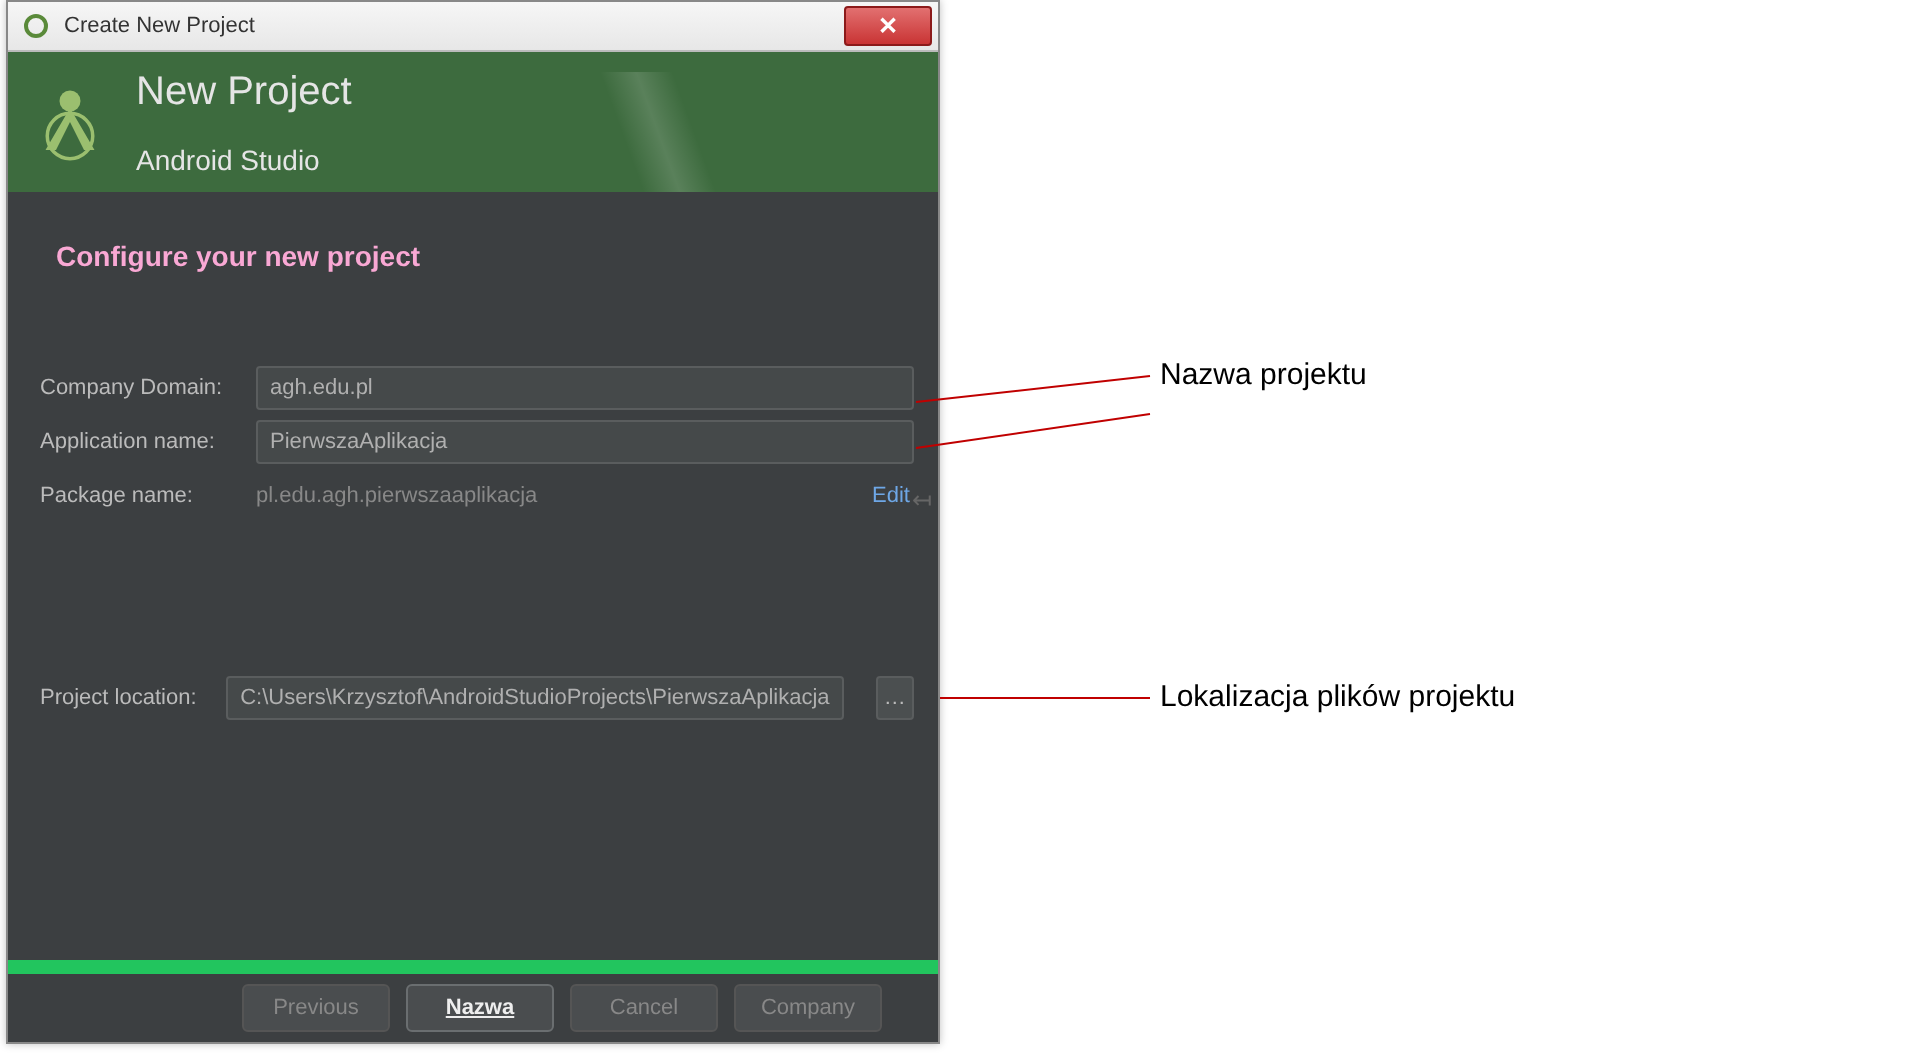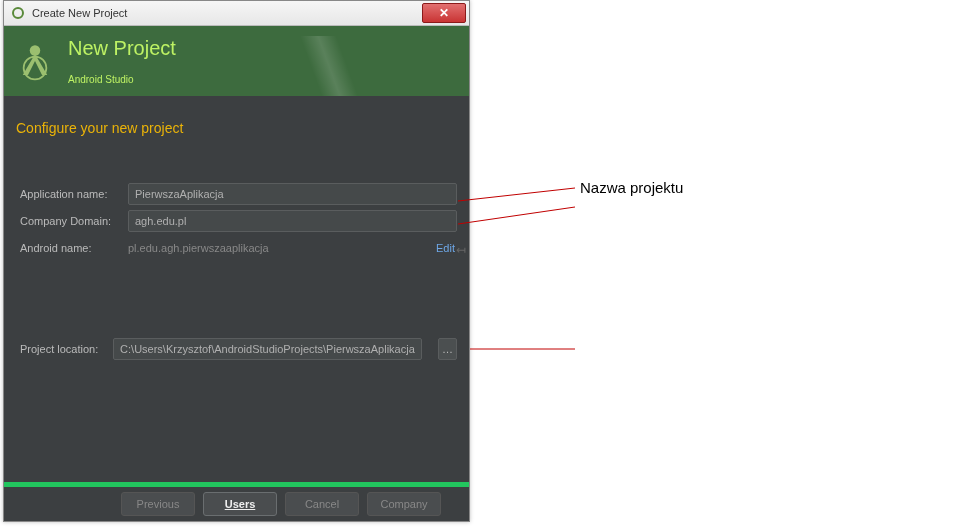--- a/index.html
+++ b/index.html
@@ -9,41 +9,41 @@
   .window{position:absolute;left:3px;top:0;width:465px;height:520px;border:1px solid #888;box-shadow:0 0 4px rgba(0,0,0,.25);}
 
   
   .titlebar{height:24px;background:linear-gradient(#f6f6f6,#e7e7e7);border-bottom:1px solid #bbb;display:flex;align-items:center;font-size:11px;color:#333;}
   .titlebar .ico{width:16px;height:16px;margin:0 6px;position:relative;}
   .titlebar .ico::before{content:"";position:absolute;inset:2px;border:2px solid #5a8a3a;border-radius:50%;}
   .titlebar .txt{flex:1;}
   .closebtn{width:42px;height:18px;margin:0 3px;background:linear-gradient(#e27070,#c93434);border:1px solid #8b1a1a;border-radius:2px;display:flex;align-items:center;justify-content:center;color:#fff;font-size:12px;font-weight:bold;}
 
   
-  .band{height:70px;background:#3d6b3e;display:flex;align-items:center;padding-left:10px;color:#bef264;position:relative;}
+  .band{height:70px;background:#3d6b3e;display:flex;align-items:center;padding-left:10px;color:#e5e5e5;position:relative;}
   .band .logo{width:42px;height:42px;margin-right:12px;}
   .band h1{margin:0;font-size:20px;font-weight:400;}
-  .band .sub{font-size:10px;margin-top:14px;}
+  .band .sub{font-size:14px;margin-top:14px;}
   .band .shine{position:absolute;right:60px;bottom:0;width:160px;height:60px;background:linear-gradient(70deg,transparent 40%,rgba(255,255,255,.15) 50%,transparent 60%);}
 
   
   .body{position:absolute;top:95px;bottom:34px;left:0;right:0;background:#3c3f41;color:#bbb;padding:0;}
-  .section-title{font-size:14px;font-weight:normal;color:#eab308;padding:24px 0 0 12px;}
+  .section-title{font-size:14px;font-weight:bold;color:#f9a8d4;padding:24px 0 0 24px;}
   .fields{margin-top:46px;padding-left:16px;}
   .row{display:flex;align-items:center;height:24px;margin-bottom:3px;}
   .row label{width:108px;font-size:11px;color:#bbbbbb;}
   .row .input{flex:1;margin-right:12px;height:20px;background:#45494a;border:1px solid #5a5d5e;border-radius:2px;color:#b0b0b0;font-size:11px;padding:0 6px;display:flex;align-items:center;}
   .row .plain{font-size:11px;color:#888;}
   .row .link{color:#6ea7e6;font-size:11px;margin-right:14px;}
   .row .dots{width:20px;height:20px;margin-left:4px;margin-right:12px;background:#4b4f50;border:1px solid #5a5d5e;border-radius:2px;color:#bbb;font-size:11px;display:flex;align-items:center;justify-content:center;}
 
   .arrow-hint{position:absolute;color:#666;font-size:12px;}
 
   
-  .footer{position:absolute;left:0;right:0;bottom:0;height:34px;background:#3c3f41;border-top:5px solid #22c55e;display:flex;align-items:center;justify-content:flex-end;gap:8px;padding-right:28px;}
+  .footer{position:absolute;left:0;right:0;bottom:0;height:34px;background:#3c3f41;border-top:7px solid #22c55e;display:flex;align-items:center;justify-content:flex-end;gap:8px;padding-right:28px;}
   .btn{height:22px;min-width:52px;padding:0 10px;font-size:11px;border-radius:3px;border:1px solid #555;background:#4a4d4f;color:#888;display:flex;align-items:center;justify-content:center;}
   .btn.primary{border-color:#6a6e70;color:#eee;font-weight:bold;text-decoration:underline;}
 
   
   .annot{position:absolute;font-size:15px;color:#000;}
 
   
   .lines{position:absolute;left:0;top:0;pointer-events:none;}
 </style>
 </head>
@@ -73,35 +73,35 @@
         <div class="sub">Android Studio</div>
       </div>
     </div>
 
     <div class="body">
       <div class="section-title">Configure your new project</div>
 
       <div class="fields">
 
         <div class="row">
+          <label>Company Domain:</label>
+          <div class="input">
+            <span>agh.edu.pl</span>
+          </div>
+        </div>
+
+        <div class="row">
           <label>Application name:</label>
           <div class="input">
             <span>PierwszaAplikacja</span>
           </div>
         </div>
 
         <div class="row">
-          <label>Company Domain:</label>
-          <div class="input">
-            <span>agh.edu.pl</span>
-          </div>
-        </div>
-
-        <div class="row">
-          <label>Android name:</label>
+          <label>Package name:</label>
           <span class="plain" style="flex:1">pl.edu.agh.pierwszaaplikacja</span>
           <span class="link">Edit</span>
         </div>
 
         <div style="height:74px"></div>
 
         <div class="row">
           <label>Project location:</label>
           <div class="input">
             <span>C:\Users\Krzysztof\AndroidStudioProjects\PierwszaAplikacja</span>
@@ -110,28 +110,29 @@
             <span>…</span>
           </div>
         </div>
       </div>
 
       <div class="arrow-hint" style="left:452px;top:147px">↤</div>
     </div>
 
     <div class="footer">
       <div class="btn">Previous</div>
-      <div class="btn primary">Users</div>
+      <div class="btn primary">Nazwa</div>
       <div class="btn">Cancel</div>
       <div class="btn">Company</div>
     </div>
 
   </div>
 
   <svg class="lines" width="960" height="530">
     <line x1="458" y1="201" x2="575" y2="188" stroke="#c00000" stroke-width="1"></line>
     <line x1="458" y1="224" x2="575" y2="207" stroke="#c00000" stroke-width="1"></line>
     <line x1="470" y1="349" x2="575" y2="349" stroke="#c00000" stroke-width="1"></line>
   </svg>
 
   <div class="annot" style="left:580px;top:179px">Nazwa projektu</div>
+  <div class="annot" style="left:580px;top:340px">Lokalizacja plików projektu</div>
 
 </div>
 
 </body></html>

